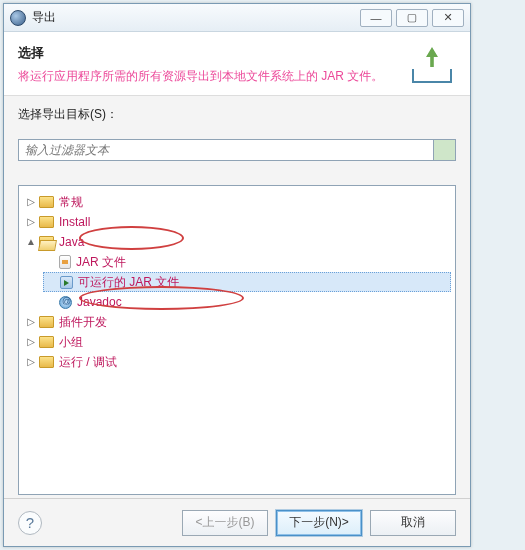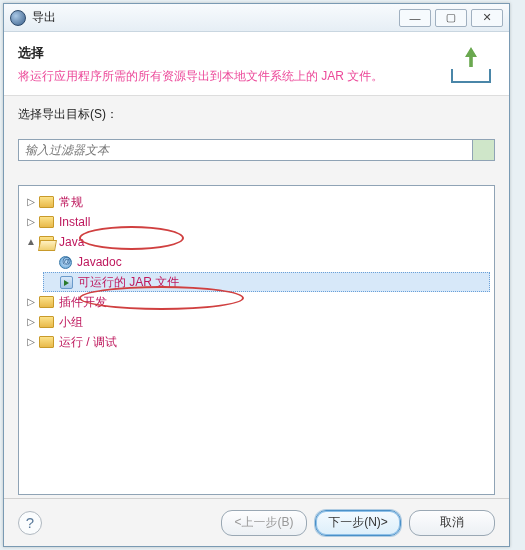--- a/index.html
+++ b/index.html
@@ -8,21 +8,21 @@
     font-size: 12px;
     background: #e8f0f4;
     width: 525px;
     height: 550px;
     overflow: hidden;
     position: relative;
   }
   .window {
     position: absolute;
     left: 3px; top: 3px;
-    width: 507px; height: 544px;
+    width: 468px; height: 544px;
     background: #f4f4f4;
     border: 1px solid #7a9ab3;
     box-shadow: 0 0 3px rgba(0,0,0,0.2);
   }
   .titlebar {
     height: 28px;
     background: linear-gradient(#f8fbfd, #e6eef5);
     border-bottom: 1px solid #c9d6e0;
     display: flex;
     align-items: center;
@@ -245,21 +245,21 @@
   .spacer { flex: 1; }
   .wiz-btn {
     min-width: 86px;
     height: 26px;
     margin-left: 8px;
     border: 1px solid #9aa8b4;
     background: linear-gradient(#fdfdfe, #ecf0f4);
     font-size: 12px;
     color: #333;
     cursor: pointer;
-    border-radius: 11px;
+    border-radius: 0;
   }
   .wiz-btn[disabled] {
     color: #999;
     cursor: default;
   }
   .wiz-btn.primary {
     border: 1px solid #4a90c8;
     box-shadow: 0 0 0 1px #8ec0e8 inset, 0 0 0 1px rgba(74,144,200,0.4);
     background: linear-gradient(#f4faff, #dceefa);
   }
@@ -317,31 +317,38 @@
         <li>
           <div class="node">
             <span class="twisty">▲</span>
             <span class="folder-icon open"></span>
             <span class="node-label">Java</span>
           </div>
           <ul>
             <li>
               <div class="node">
                 <span class="twisty"></span>
-                <span class="javadoc-icon"></span>
-                <span class="node-label">Javadoc</span>
+                <span class="jar-icon"></span>
+                <span class="node-label">JAR 文件</span>
               </div>
             </li>
             <li>
               <div class="node selected">
                 <span class="twisty"></span>
                 <span class="runjar-icon"></span>
                 <span class="node-label">可运行的 JAR 文件</span>
               </div>
             </li>
+            <li>
+              <div class="node">
+                <span class="twisty"></span>
+                <span class="javadoc-icon"></span>
+                <span class="node-label">Javadoc</span>
+              </div>
+            </li>
           </ul>
         </li>
         <li>
           <div class="node">
             <span class="twisty">▷</span>
             <span class="folder-icon"></span>
             <span class="node-label">插件开发</span>
           </div>
         </li>
         <li>

